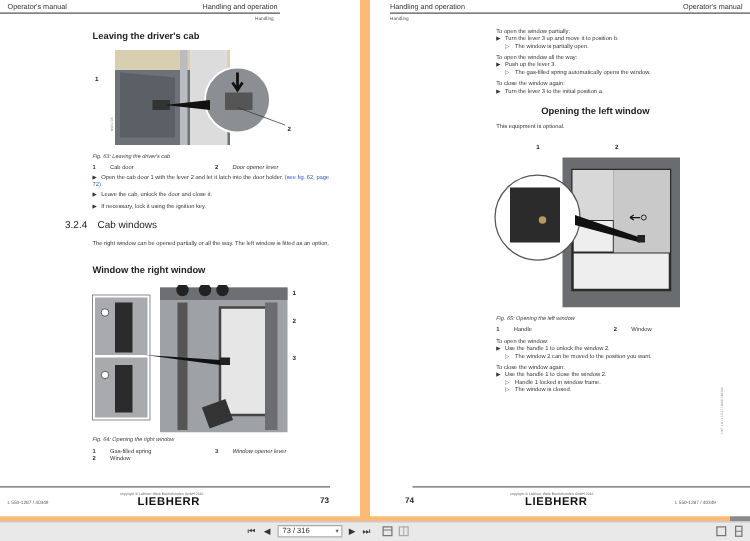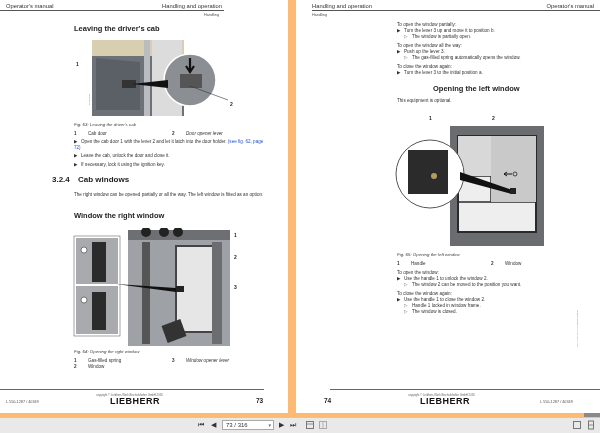--- a/index.html
+++ b/index.html
@@ -6,21 +6,21 @@
     html, body { width: 600px; height: 433px; overflow: hidden; }
     body { background: #8a8a8a; font-family: "Liberation Sans", sans-serif; color: #222; position: relative; }
     .viewer { position: absolute; left: 0; top: 0; width: 584px; height: 417px; background: #fdba74; }
     .page { position: absolute; top: 0; height: 413px; background: #fff; overflow: hidden; }
     .page.left { left: 0; width: 288px; }
     .page.right { left: 296px; width: 304px; }
     .hdr { position: absolute; top: 3px; font-size: 5.8px; color: #333; }
     .hdr-line { position: absolute; top: 10px; height: 0; border-top: 0.8px solid #555; }
     .sub { position: absolute; top: 13px; font-size: 3.8px; color: #555; }
     .h2 { position: absolute; font-weight: bold; font-size: 7.5px; color: #222; }
-    .h1 { position: absolute; font-weight: bold; font-size: 8px; color: #222; }
+    .h1 { position: absolute; font-weight: normal; font-size: 8px; color: #222; }
     .h1 .num { display: inline-block; width: 26px; }
     .txt { position: absolute; font-size: 4.6px; color: #333; line-height: 6px; }
     .cap { position: absolute; font-size: 4.4px; color: #444; font-style: italic; }
     .legend { position: absolute; font-size: 4.6px; color: #333; }
     .legend .n { display: inline-block; width: 14px; font-weight: bold; }
     .legend .v { display: inline-block; }
     .legend .v.it { font-style: italic; }
     .step { position: absolute; font-size: 4.6px; color: #333; line-height: 6px; }
     .step .tri { display: inline-block; width: 7px; font-size: 4.5px; }
     .res { position: absolute; font-size: 4.6px; color: #333; line-height: 6px; }

